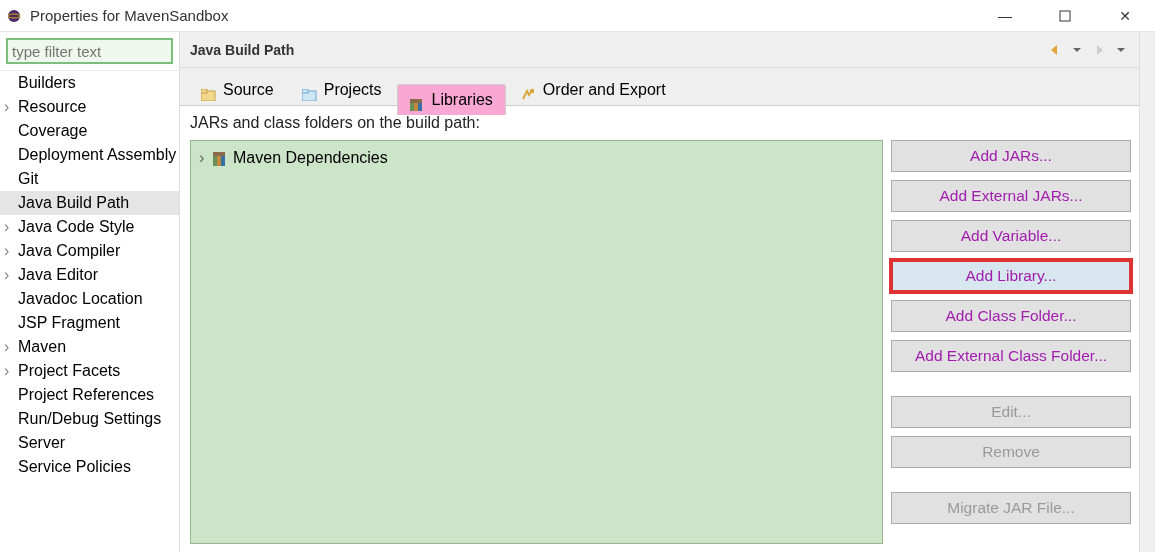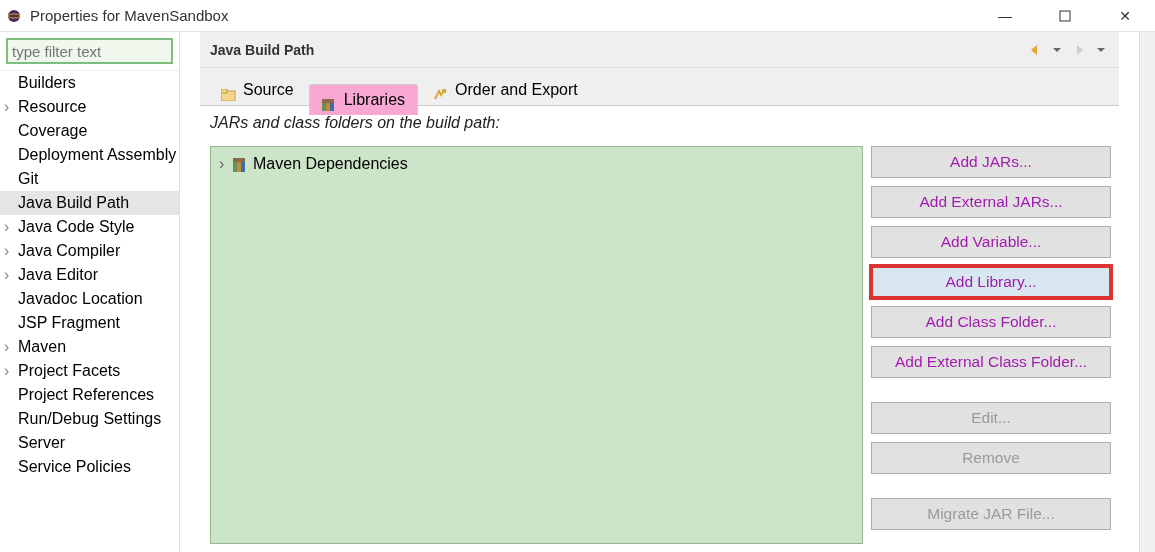--- a/index.html
+++ b/index.html
@@ -3,21 +3,21 @@
 <meta charset="utf-8">
 <style>
   * { box-sizing: border-box; font-family: "Segoe UI", Tahoma, sans-serif; }
   html, body { margin: 0; padding: 0; width: 1155px; height: 552px; overflow: hidden; background: #fff; }
   .titlebar { height: 32px; display: flex; align-items: center; padding: 0 6px; border-bottom: 1px solid #e5e5e5; }
   .titlebar .app-icon { width: 16px; height: 16px; margin-right: 8px; display:inline-block; }
   .titlebar .title { font-size: 15px; color: #333; flex: 1; }
   .win-controls { display: flex; gap: 24px; align-items: center; margin-right: 6px; }
   .win-btn { width: 36px; height: 24px; display:flex; align-items:center; justify-content:center; font-size: 14px; color:#333; }
 
-  .body { display: flex; height: calc(552px - 32px); gap: 20px; }
+  .body { display: flex; height: calc(552px - 32px); }
   .sidebar { width: 180px; border-right: 1px solid #ddd; display:flex; flex-direction:column; }
   .filter-wrap { padding: 6px; border-bottom: 1px solid #eee; }
   .filter-input { width: 100%; height: 26px; border: 2px solid #7cbf7c; background:#f0f7ec; font-size:15px; color:#888; padding: 0 4px; }
   .tree { flex:1; overflow-y: auto; font-size: 16px; color:#000; position: relative; }
   .tree::-webkit-scrollbar { width: 16px; }
   .tree::-webkit-scrollbar-thumb { background: #c2c2c2; }
   .tree::-webkit-scrollbar-track { background: #f0f0f0; }
   .tree-item { padding: 3px 4px 3px 18px; white-space: nowrap; cursor: default; position: relative; }
   .tree-item.expandable::before { content: "›"; position: absolute; left: 4px; color:#888; }
   .tree-item.selected { background: #e5e5e5; }
@@ -28,21 +28,21 @@
   .nav-btns { display: flex; gap: 6px; align-items: center; }
   .nav-btn { width: 16px; height: 16px; display:inline-block; }
 
   .content { flex: 1; background: #fff; margin: 0 0 0 0; display:flex; flex-direction: column; }
   .tabs { display: flex; align-items: flex-end; padding: 6px 8px 0 8px; background: #efefef; border-bottom: 1px solid #ccc; gap: 2px; }
   .tab { display: flex; align-items: flex-end; gap: 6px; padding: 6px 12px; font-size: 16px; background: #efefef; border: 1px solid transparent; border-bottom: none; cursor: default; }
   .tab.active { background: #f9a8d4; border-color: #ccc; border-top-left-radius: 3px; border-top-right-radius: 3px; position: relative; top: 10px; }
   .tab-icon { width: 16px; height: 12px; display:inline-block; }
 
   .tab-body { flex:1; background:#fff; padding: 8px 8px 8px 10px; display:flex; flex-direction: column; }
-  .desc { font-size: 16px; color:#222; margin-bottom: 14px; font-style: italic; }
+  .desc { font-size: 16px; color:#222; margin-bottom: 8px; }
   .jars-row { flex:1; display:flex; gap: 8px; }
   .jars-tree { flex:1; background: #cce4c7; border: 1px solid #9ab88f; padding: 6px; font-size: 16px; }
   .jars-tree .node { padding: 2px 4px 2px 16px; position: relative; }
   .jars-tree .node::before { content:"›"; position:absolute; left:2px; color:#666; }
   .jars-tree .node .folder-icon { width:16px; height:14px; display:inline-block; vertical-align:middle; margin-right:4px; }
 
   .btn-col { width: 240px; display:flex; flex-direction: column; gap: 8px; }
   .btn { height: 32px; background: #e1e1e1; border: 1px solid #adadad; font-size: 15.5px; color:#a21caf; display:flex; align-items:center; justify-content:center; cursor: default; }
   .btn:disabled, .btn.disabled { color: #9a9a9a; }
   .btn.highlight { outline: 4px solid #d33; outline-offset: -2px; background: #d7e6ef; }
@@ -119,20 +119,27 @@
 
     <div class="content">
       <div class="tabs" id="tabs">
           <div class="tab">
             <span class="tab-icon"><svg viewBox="0 0 16 12">
                 <rect x="0" y="2" width="14" height="10" fill="#f5d78b" stroke="#bfa24a"></rect>
                 <rect x="0" y="0" width="6" height="4" fill="#f5d78b" stroke="#bfa24a"></rect>
               </svg></span>
             <span>Source</span>
           </div>
+          <div class="tab">
+            <span class="tab-icon"><svg viewBox="0 0 16 12">
+                <rect x="0" y="2" width="14" height="10" fill="#cde5f5" stroke="#6fa7cc"></rect>
+                <rect x="0" y="0" width="6" height="4" fill="#cde5f5" stroke="#6fa7cc"></rect>
+              </svg></span>
+            <span>Projects</span>
+          </div>
           <div class="tab active">
             <span class="tab-icon"><svg viewBox="0 0 16 12">
                 <rect x="0" y="4" width="4" height="8" fill="#6a8f5a"></rect>
                 <rect x="4" y="4" width="4" height="8" fill="#c28a3a"></rect>
                 <rect x="8" y="4" width="4" height="8" fill="#3a6fa5"></rect>
                 <rect x="0" y="0" width="12" height="4" fill="#8a6a4a"></rect>
               </svg></span>
             <span>Libraries</span>
           </div>
           <div class="tab">

